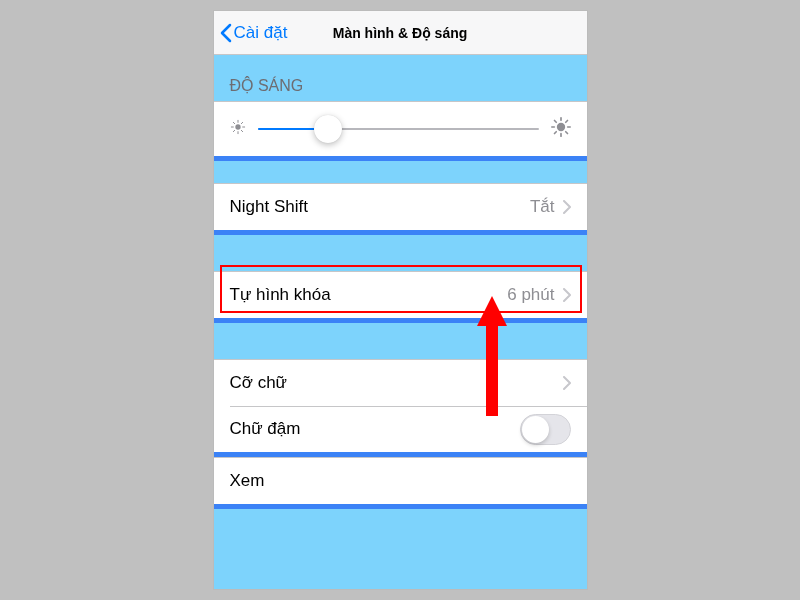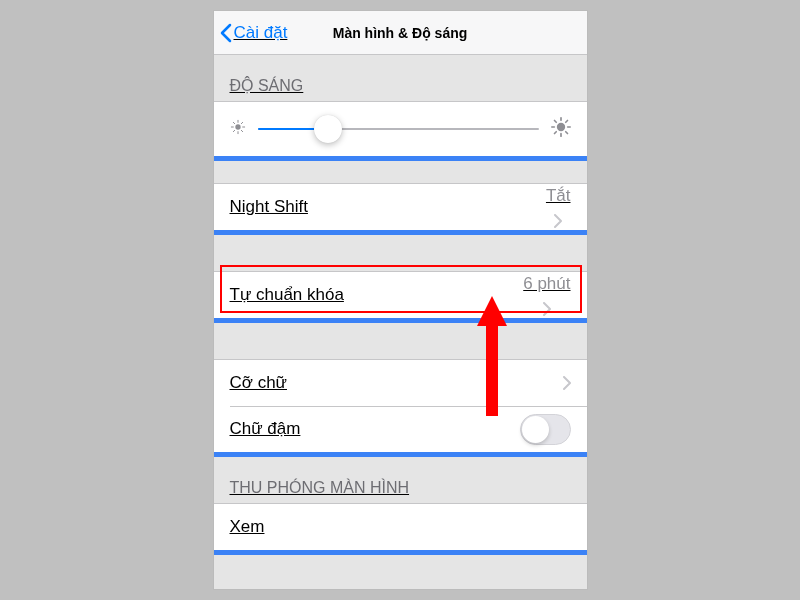--- a/index.html
+++ b/index.html
@@ -9,25 +9,24 @@
       width: 800px;
       height: 600px;
       display: flex;
       align-items: center;
       justify-content: center;
       position: relative;
     }
     .phone {
       width: 375px;
       height: 580px;
-      background: #e5e5e5;
+      background: #7dd3fc;
       overflow: hidden;
       position: relative;
       border: 1px solid #bbb;
-      text-decoration: underline;
     }
     .navbar {
       height: 44px;
       background: #f7f7f8;
       border-bottom: 1px solid #c6c6c8;
       display: flex;
       align-items: center;
       position: relative;
     }
     .back {
@@ -68,21 +67,21 @@
       position: relative;
     }
     .row + .row::before {
       content: "";
       position: absolute;
       left: 16px; right: 0; top: 0;
       height: 1px;
       background: #c6c6c8;
     }
     .row-label { font-size: 17px; color: #000; }
-    .row-right { display: flex; align-items: center; gap: 8px; flex-direction: column; }
+    .row-right { display: flex; align-items: center; gap: 8px; }
     .row-value { font-size: 17px; color: #8e8e93; }
     .chevron { color: #c7c7cc; }
     .spacer { height: 36px; }
     .slider-row {
       padding: 12px 16px;
       display: flex;
       align-items: center;
       gap: 12px;
     }
     .sun-icon { color: #8e8e93; font-size: 16px; }
@@ -213,21 +212,21 @@
             <polyline points="1,1 7,7 1,13" fill="none" stroke="#c7c7cc" stroke-width="2" stroke-linecap="round" stroke-linejoin="round"></polyline>
           </svg>
       </span>
     </div>
   </div>
 
   <div class="spacer"></div>
 
   <div class="group">
     <div class="row">
-      <span class="row-label">Tự chuẩn khóa</span>
+      <span class="row-label">Tự hình khóa</span>
       <span class="row-right">
         <span class="row-value">6 phút</span>
         <svg class="chevron" width="8" height="14" viewBox="0 0 8 14">
             <polyline points="1,1 7,7 1,13" fill="none" stroke="#c7c7cc" stroke-width="2" stroke-linecap="round" stroke-linejoin="round"></polyline>
           </svg>
       </span>
     </div>
   </div>
 
   <div class="spacer"></div>
@@ -242,21 +241,20 @@
       </span>
     </div>
     <div class="row">
       <span class="row-label">Chữ đậm</span>
       <div class="switch off">
           <div class="knob"></div>
         </div>
     </div>
   </div>
 
-  <div class="section-header">THU PHÓNG MÀN HÌNH</div>
 
   <div class="group">
     <div class="row">
       <span class="row-label">Xem</span>
     </div>
   </div>
 
   <div class="highlight" style="left:6px; top:254px; width:362px; height:48px;"></div>
 
   <svg class="arrow" style="left:258px; top:285px;" width="40" height="120" viewBox="0 0 40 120">

